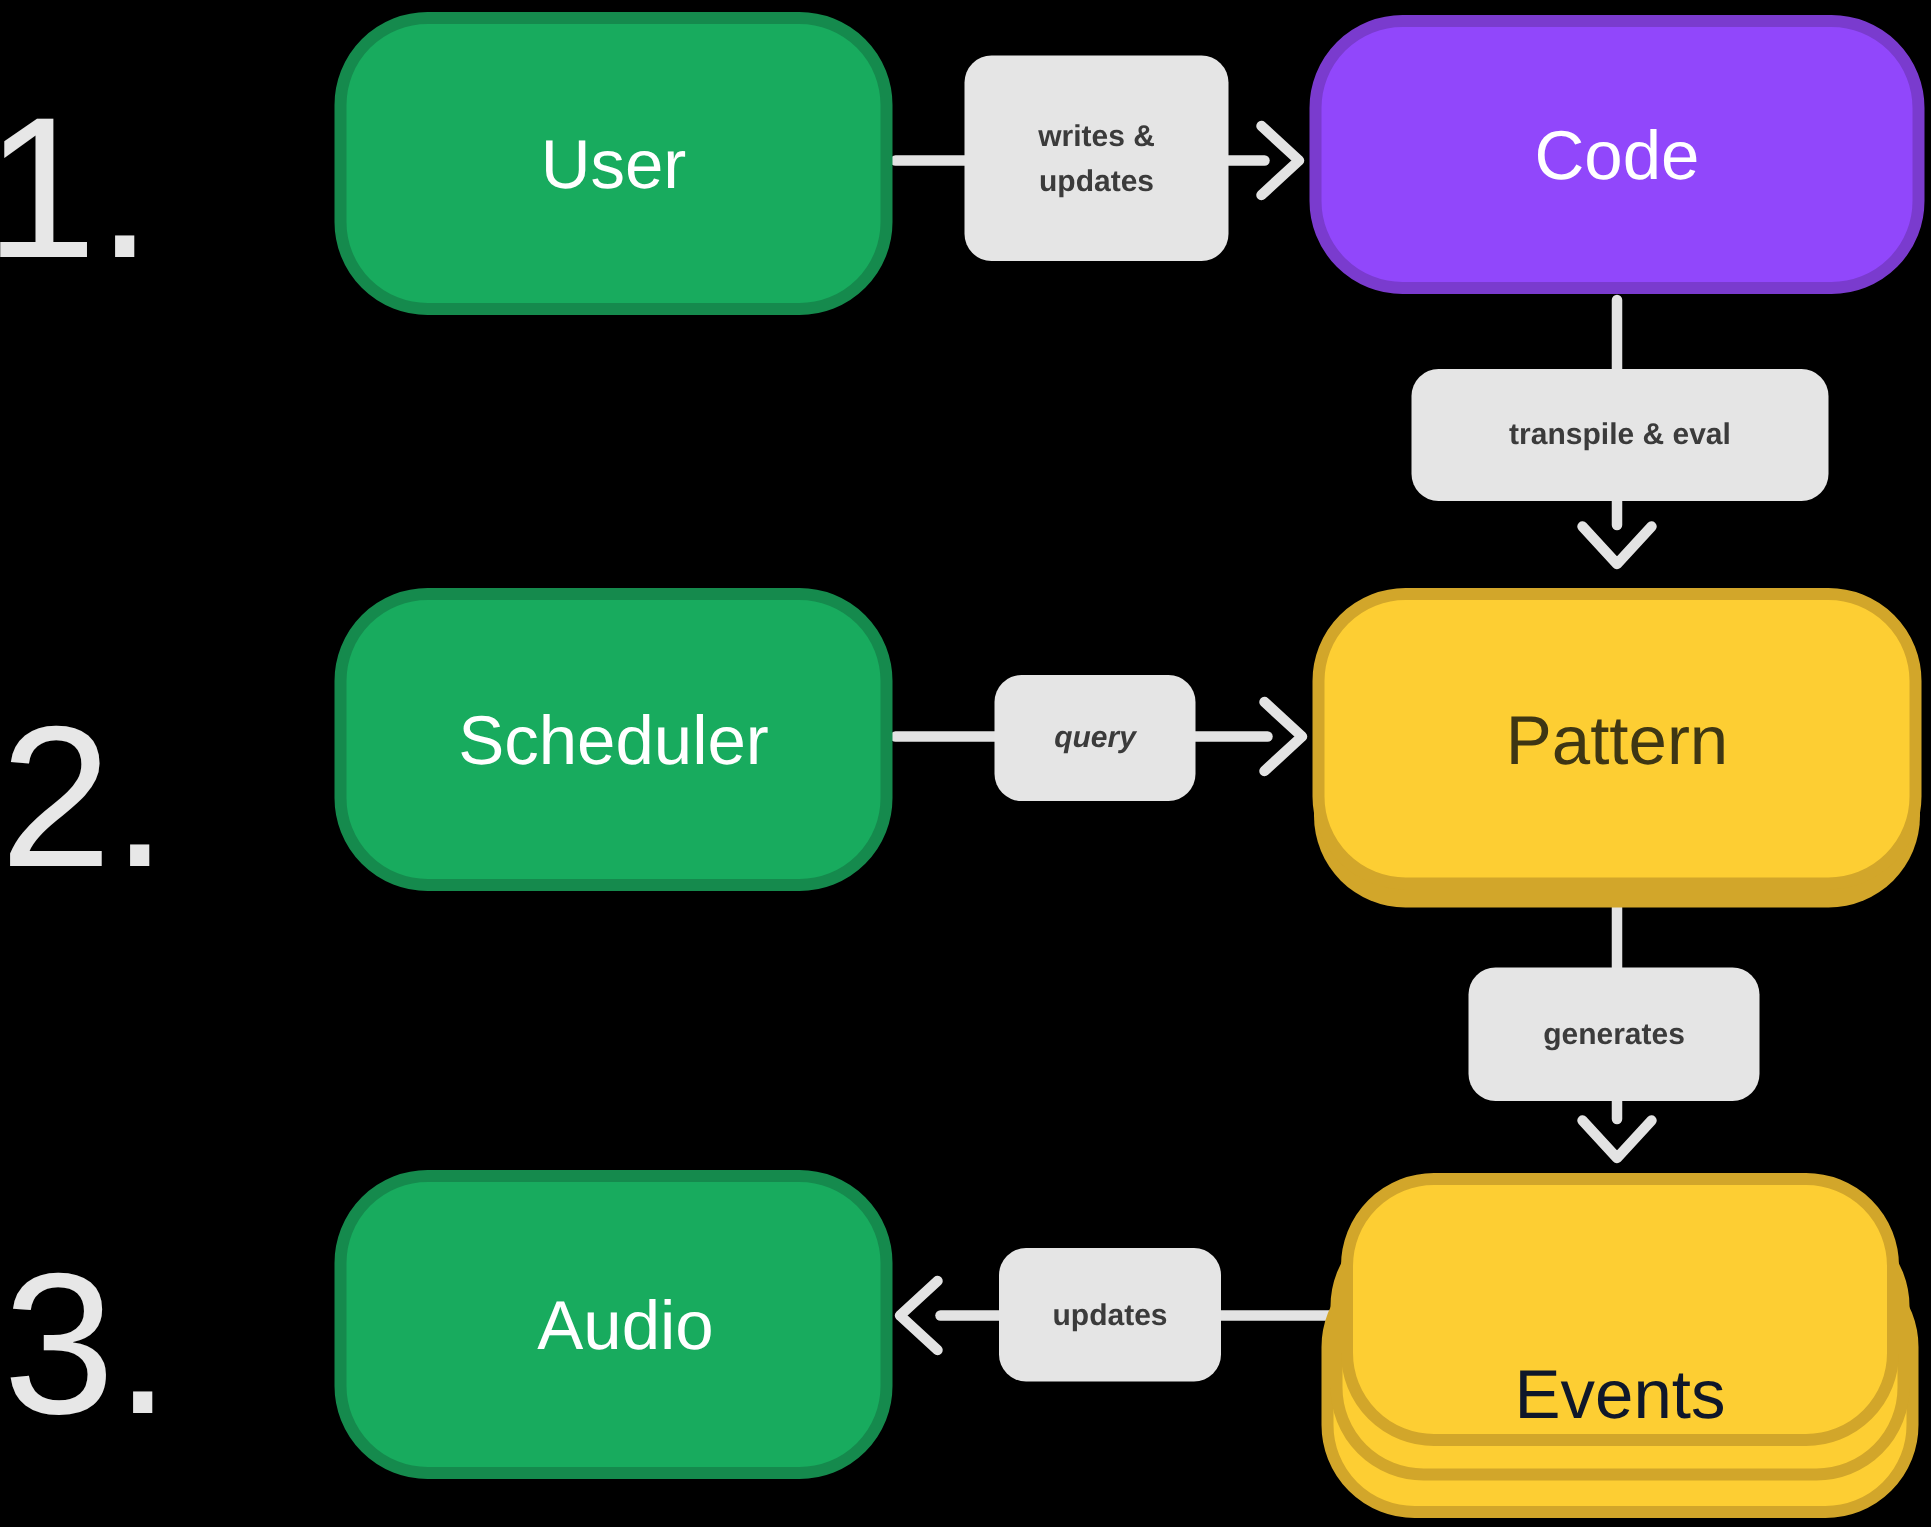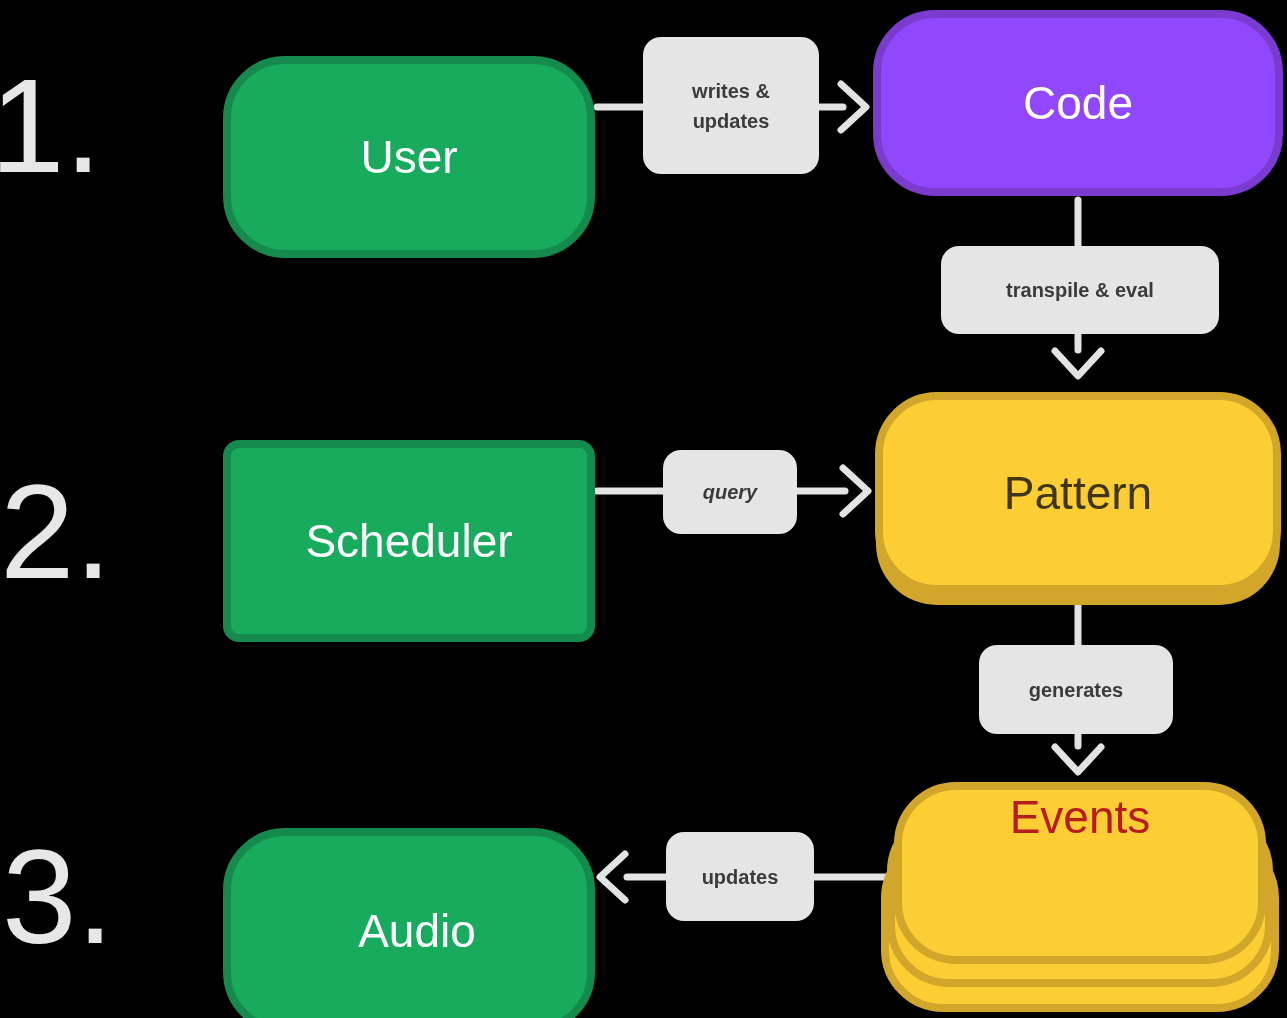--- a/index.html
+++ b/index.html
@@ -37,35 +37,34 @@
     display: flex;
     align-items: center;
     justify-content: center;
     font-size: 46px;
     z-index: 2;
   }
   .node.green {
     background: #18ab5e;
     border: 8px solid #158a4d;
     color: #ffffff;
-    margin-top: 48px;
   }
   .node.purple {
     background: #9147fb;
     border: 8px solid #7a3bce;
     color: #ffffff;
   }
   .node.yellow {
     background: #fdce33;
     border: 8px solid #d2a62a;
     color: #3e3614;
   }
   .node-user      { left: 223px; top: 8px;   width: 372px; height: 202px; }
   .node-code      { left: 873px; top: 10px;  width: 410px; height: 186px; }
-  .node-scheduler { left: 223px; top: 392px; width: 372px; height: 202px; border-radius: 16px; }
+  .node-scheduler { left: 223px; top: 392px; width: 372px; height: 202px; }
   .node-pattern   {
     left: 875px; top: 392px; width: 406px; height: 201px;
     box-shadow: 0 13px 0 -1px #d2a62a;
   }
   .node-audio     { left: 223px; top: 780px; width: 372px; height: 206px; padding-left: 16px; }
 
   
   .events-stack {
     position: absolute;
     left: 881px; top: 782px; width: 398px; height: 234px;
@@ -78,24 +77,24 @@
     border: 8px solid #d2a62a;
   }
   .events-layer-back { left: 0;    right: 0;    top: 54px; height: 176px; }
   .events-layer-mid  { left: 6px;  right: 6px;  top: 27px; height: 178px; }
   .events-card {
     position: absolute;
     left: 13px; right: 13px; top: 0; height: 182px;
     border-radius: 62px;
     background: #fdce33;
     border: 8px solid #d2a62a;
-    color: #b91c1c;
+    color: #0f172a;
     font-size: 46px;
     display: flex;
-    align-items: flex-start;
+    align-items: flex-end;
     justify-content: center;
   }
 
   
   .edge-label {
     position: absolute;
     background: #e5e5e5;
     border-radius: 18px;
     color: #3b3b3b;
     font-size: 20px;

